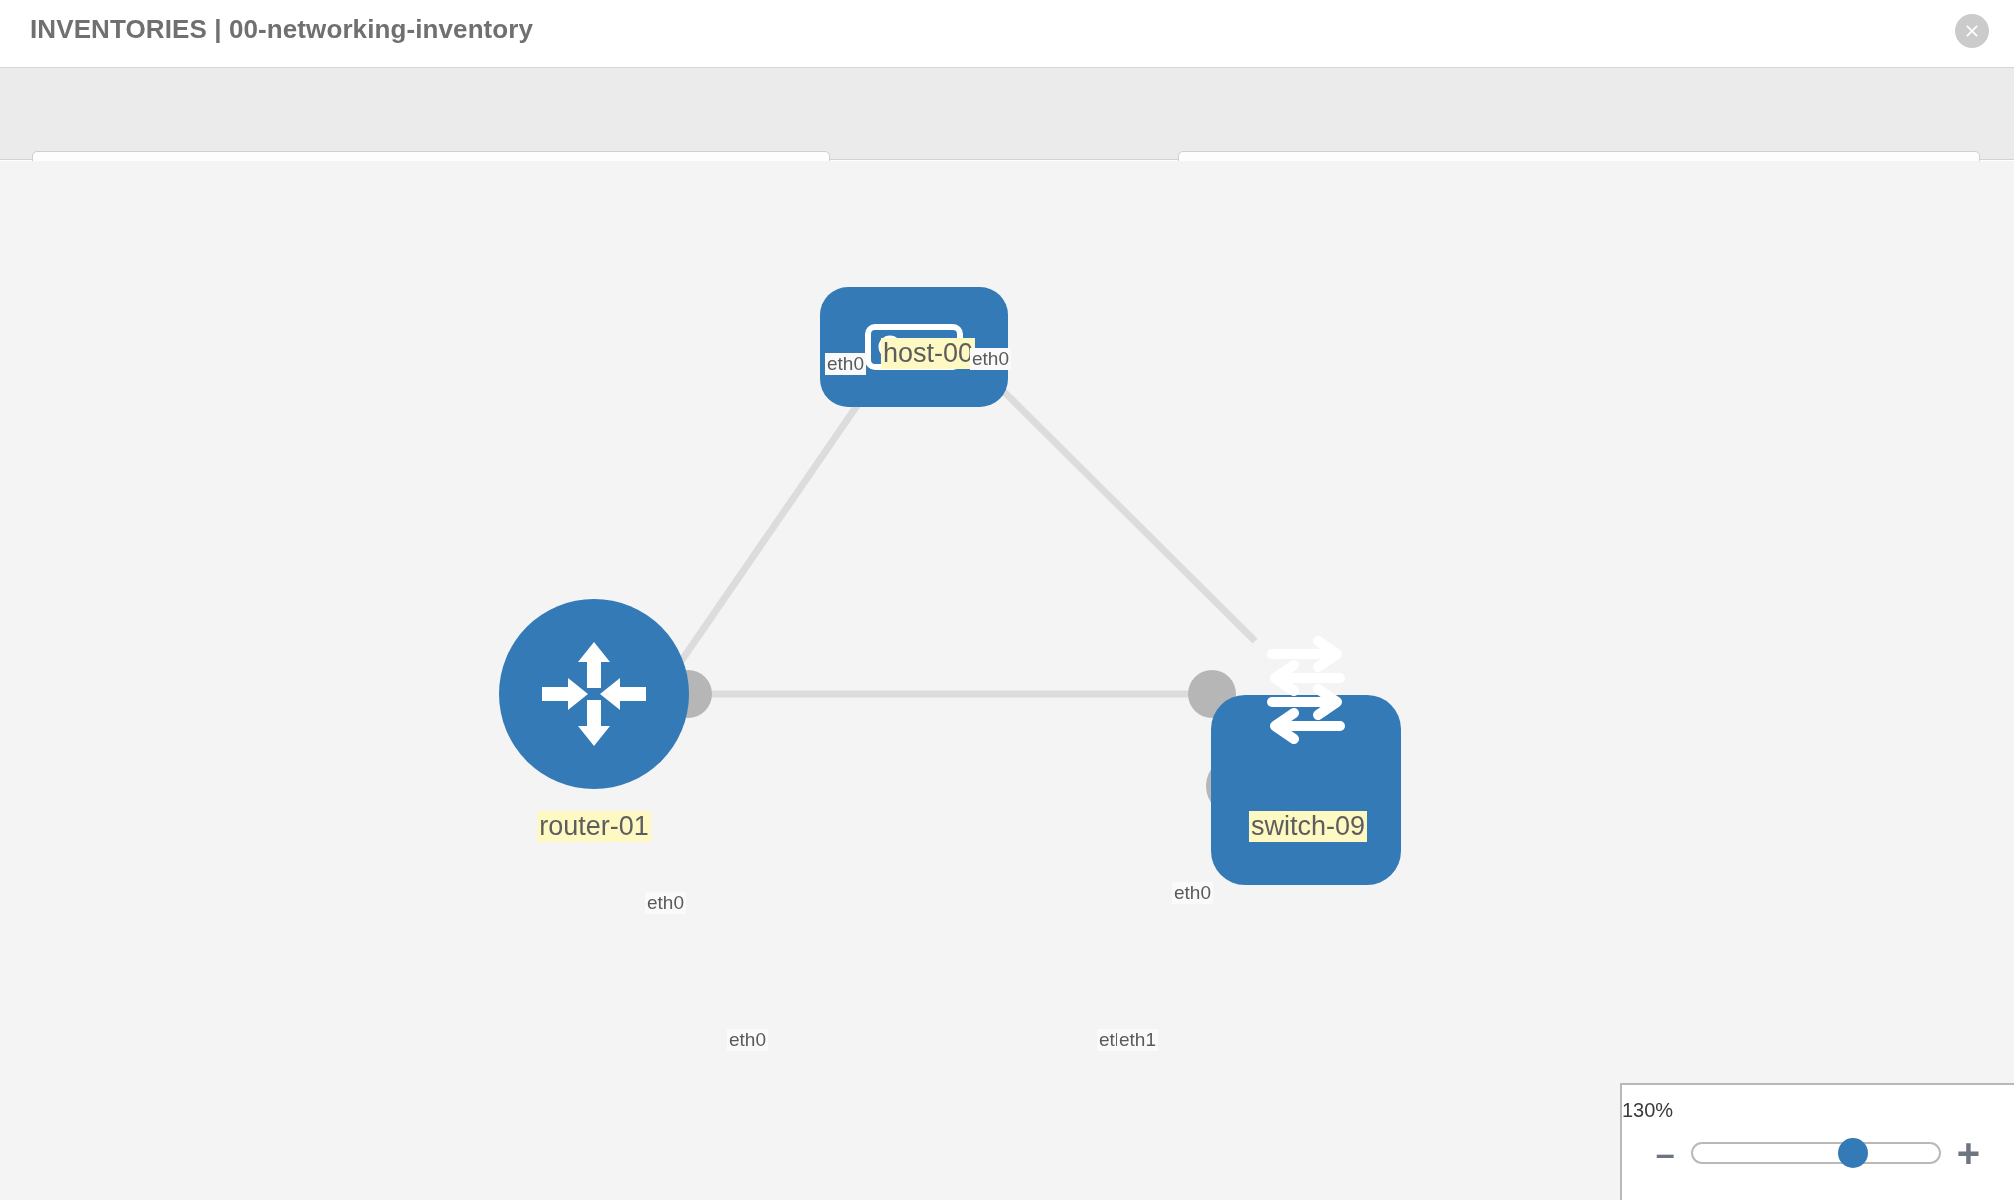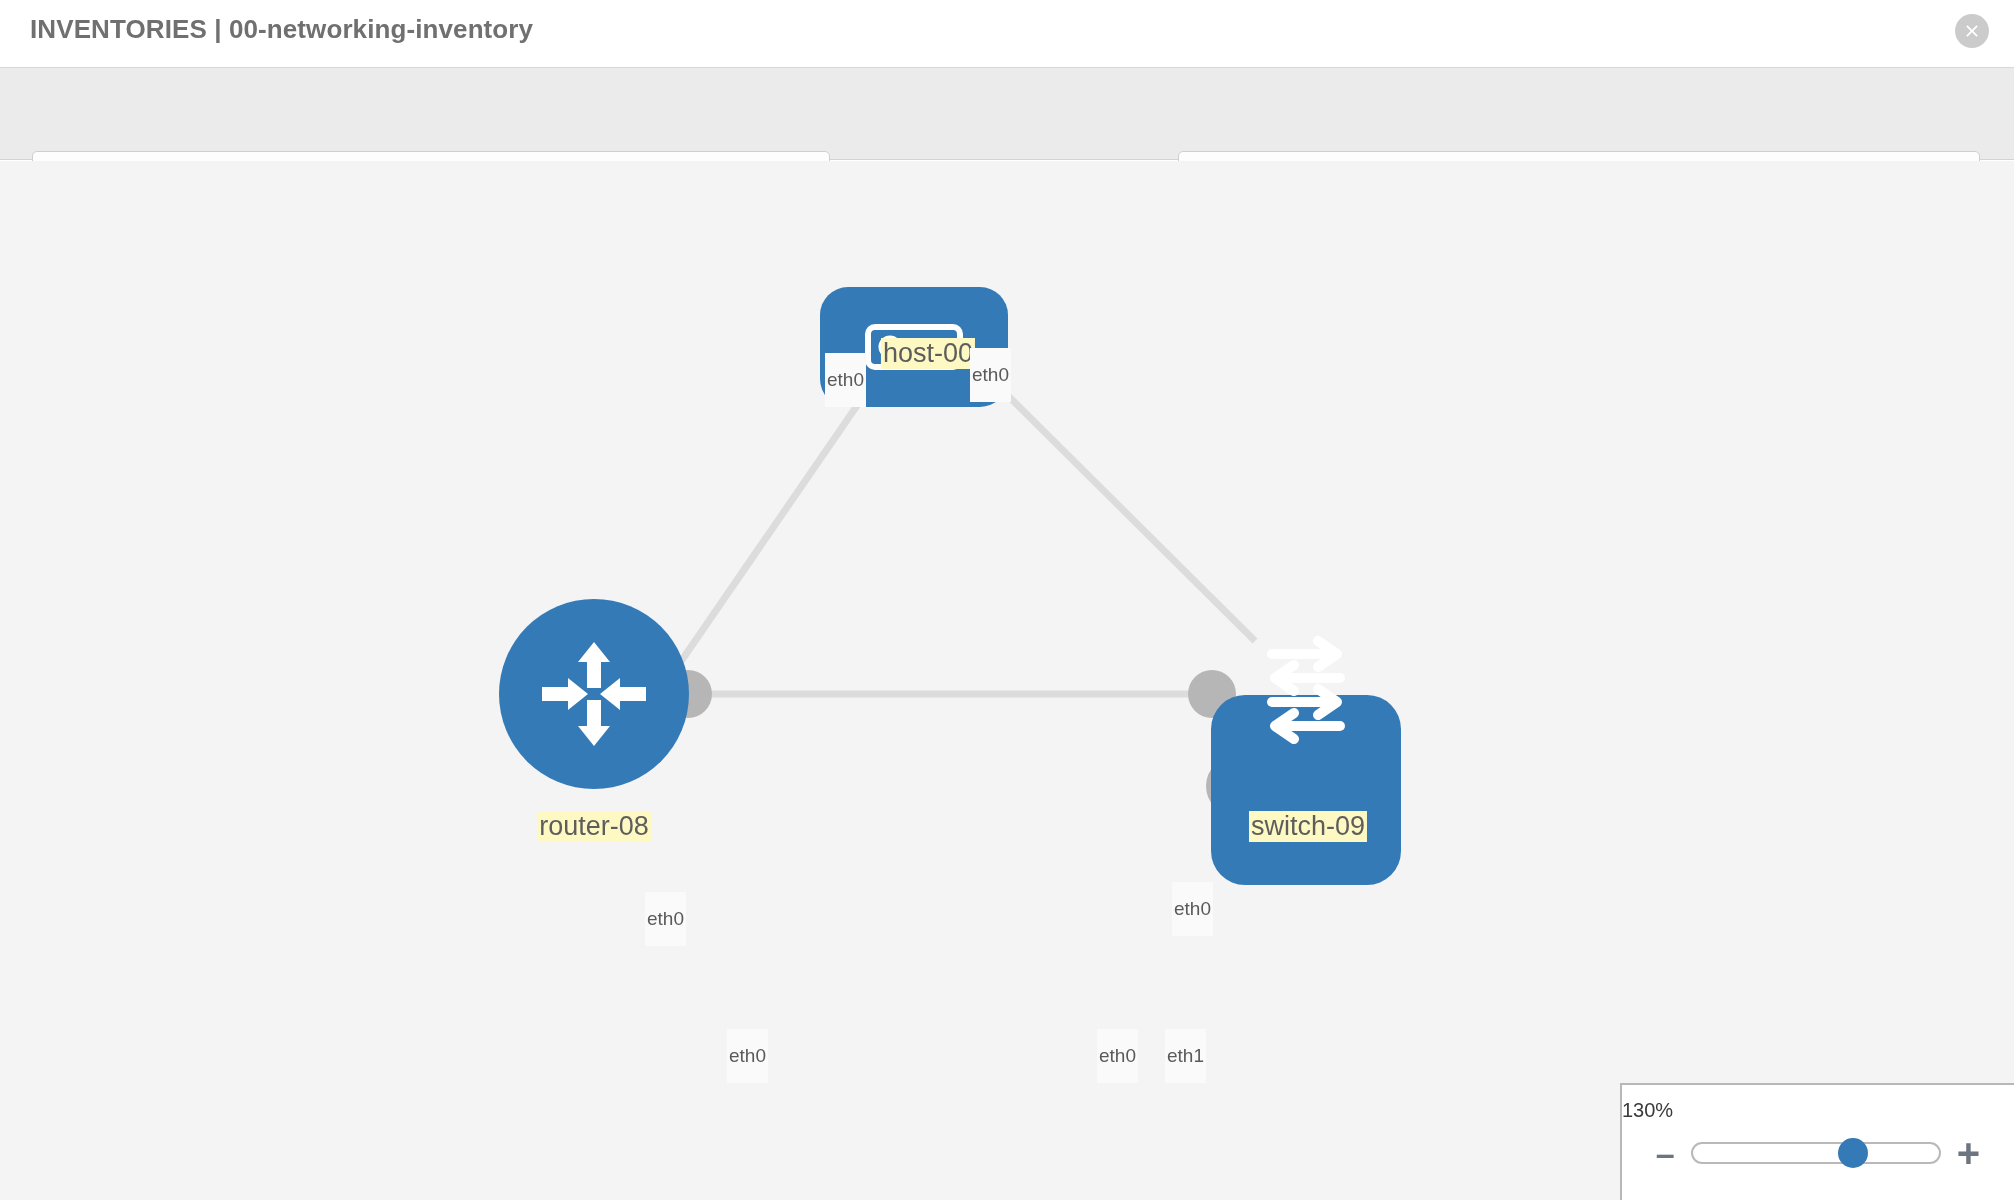--- a/index.html
+++ b/index.html
@@ -100,21 +100,21 @@
     background: #fef9c3;
     white-space: nowrap;
     transform: translateX(-50%);
     padding: 0 2px;
   }
   .edge-label {
     position: absolute;
     font-size: 19px; color: #5a5a5a;
     background: #fafafa;
     white-space: nowrap;
-    padding: 16px 2px;
+    padding: 0 2px;
   }
 
   
   .zoom-panel {
     position: absolute; left: 1620px; top: 1083px;
     width: 394px; height: 117px;
     background: #ffffff;
     border-top: 2px solid #b8b8b8;
     border-left: 2px solid #b8b8b8;
   }
@@ -259,33 +259,33 @@
         <use href="#icon-router" x="594" y="533"></use>
       </g>
 
       <g>
         <rect x="1211" y="638" width="190" height="190" rx="34" ry="34" fill="#337ab7" transform="translate(0,-104)"></rect>
         <use href="#icon-switch" x="1306" y="525"></use>
       </g>
     </svg>
 
     <div class="node-label" style="left:928px; top:177px;">host-00</div>
-    <div class="node-label" style="left:594px; top:650px;">router-08</div>
+    <div class="node-label" style="left:594px; top:650px;">router-01</div>
     <div class="node-label" style="left:1308px; top:650px;">switch-09</div>
 
     <div class="edge-label" style="left:825px; top:192px;">eth0</div>
     <div class="edge-label" style="left:970px; top:187px;">eth0</div>
 
     <div class="edge-label" style="left:645px; top:731px;">eth0</div>
     <div class="edge-label" style="left:1172px; top:721px;">eth0</div>
 
     <div class="edge-label" style="left:727px; top:868px;">eth0</div>
 
     <div class="edge-label" style="left:1097px; top:868px;">eth0</div>
-    <div class="edge-label" style="left:1117px; top:868px;margin-left:48px;">eth1</div>
+    <div class="edge-label" style="left:1117px; top:868px;">eth1</div>
   </div>
 
   <div class="zoom-panel">
     <div class="zoom-pct">130%</div>
     <div class="zoom-row">
       <span class="zoom-minus">–</span>
       <div class="slider-track">
         <div class="slider-thumb" id="zoom-thumb" style="left: 65%;"></div>
       </div>
       <span class="zoom-plus">+</span>

